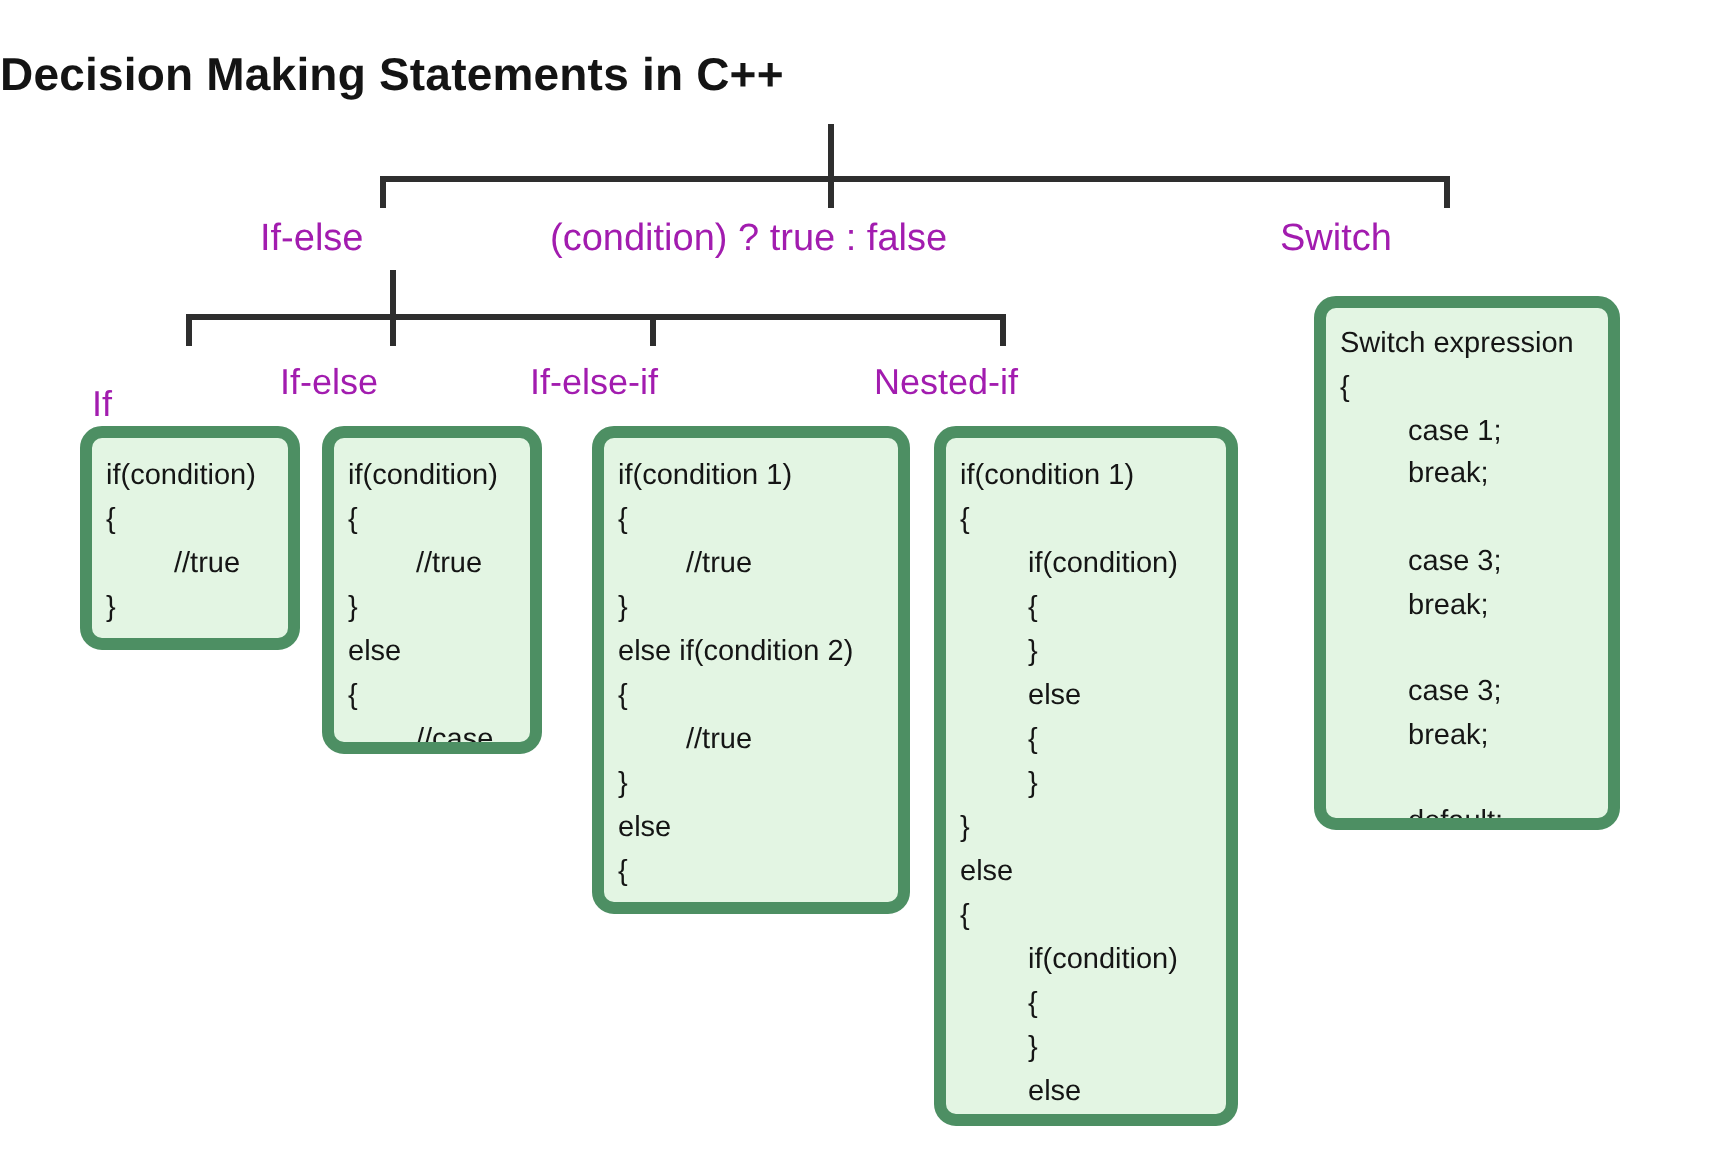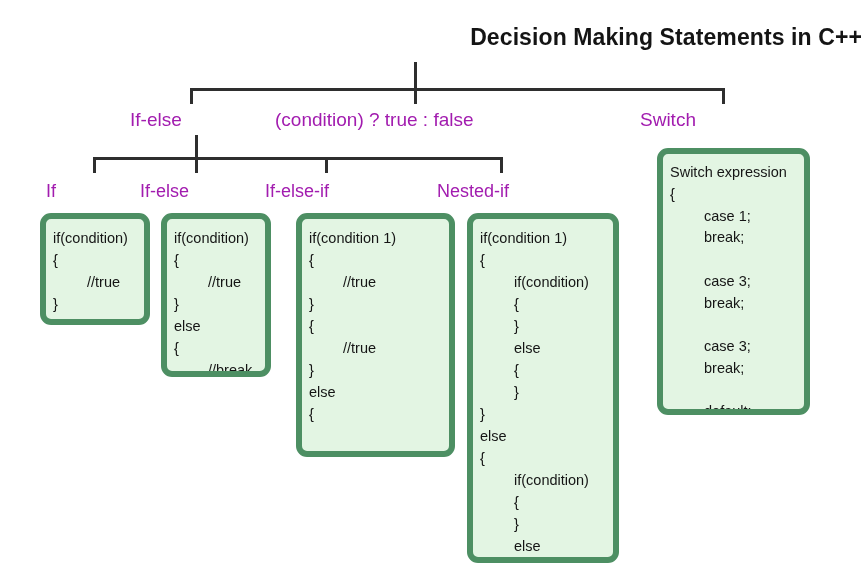--- a/index.html
+++ b/index.html
@@ -18,21 +18,21 @@
     background: #ffffff;
     overflow: hidden;
   }
 
   
   .title {
     position: absolute;
     left: 0;
     top: 24px;
     width: 862px;
-    text-align: right;
+    text-align: left;
     font-size: 23px;
     font-weight: bold;
     letter-spacing: 0.1px;
     color: #141414;
   }
 
   
   .hline {
     position: absolute;
     height: 3px;
@@ -93,47 +93,48 @@
   <div class="node-label lvl1" style="left:640px; top:109px; width:164px;">Switch</div>
   <div class="node-label lvl1" style="left:275px; top:109px; width:280px;">(condition) ? true : false</div>
 
   <div class="vline" style="left: 195px; top: 135px; height: 24px; background: rgb(46, 46, 46);"></div>
   <div class="hline" style="left: 93px; top: 157px; width: 410px; background: rgb(46, 46, 46);"></div>
   <div class="vline" style="left: 93px; top: 157px; height: 16px; background: rgb(46, 46, 46);"></div>
   <div class="vline" style="left: 195px; top: 157px; height: 16px; background: rgb(46, 46, 46);"></div>
   <div class="vline" style="left: 325px; top: 157px; height: 16px; background: rgb(46, 46, 46);"></div>
   <div class="vline" style="left: 500px; top: 157px; height: 16px; background: rgb(46, 46, 46);"></div>
 
-  <div class="node-label lvl2" style="left:46px; top:181px; width:96px;">If</div>
+  <div class="node-label lvl2" style="left:46px; top:192px; width:96px;">If</div>
   <div class="node-label lvl2" style="left:140px; top:181px; width:112px;">If-else</div>
   <div class="node-label lvl2" style="left:265px; top:181px; width:120px;">If-else-if</div>
   <div class="node-label lvl2" style="left:437px; top:181px; width:128px;">Nested-if</div>
 
   <div class="codebox" style="left: 40px; top: 213px; width: 110px; height: 112px; background: rgb(227, 245, 227); border-color: rgb(77, 143, 99); color: rgb(21, 21, 21);">
       <div class="ln">if(condition)</div>
       <div class="ln">{</div>
       <div class="ln ind1">//true</div>
       <div class="ln">}</div>
     </div>
 
   <div class="codebox" style="left: 161px; top: 213px; width: 110px; height: 164px; background: rgb(227, 245, 227); border-color: rgb(77, 143, 99); color: rgb(21, 21, 21);">
       <div class="ln">if(condition)</div>
       <div class="ln">{</div>
       <div class="ln ind1">//true</div>
       <div class="ln">}</div>
       <div class="ln">else</div>
       <div class="ln">{</div>
-      <div class="ln ind1">//break</div>
+      <div class="ln ind1">//case</div>
     </div>
 
   <div class="codebox" style="left: 296px; top: 213px; width: 159px; height: 244px; background: rgb(227, 245, 227); border-color: rgb(77, 143, 99); color: rgb(21, 21, 21);">
       <div class="ln">if(condition 1)</div>
       <div class="ln">{</div>
       <div class="ln ind1">//true</div>
       <div class="ln">}</div>
+      <div class="ln">else if(condition 2)</div>
       <div class="ln">{</div>
       <div class="ln ind1">//true</div>
       <div class="ln">}</div>
       <div class="ln">else</div>
       <div class="ln">{</div>
       <div class="ln blank">&nbsp;</div>
     </div>
 
   <div class="codebox" style="left: 467px; top: 213px; width: 152px; height: 350px; background: rgb(227, 245, 227); border-color: rgb(77, 143, 99); color: rgb(21, 21, 21);">
       <div class="ln">if(condition 1)</div>

